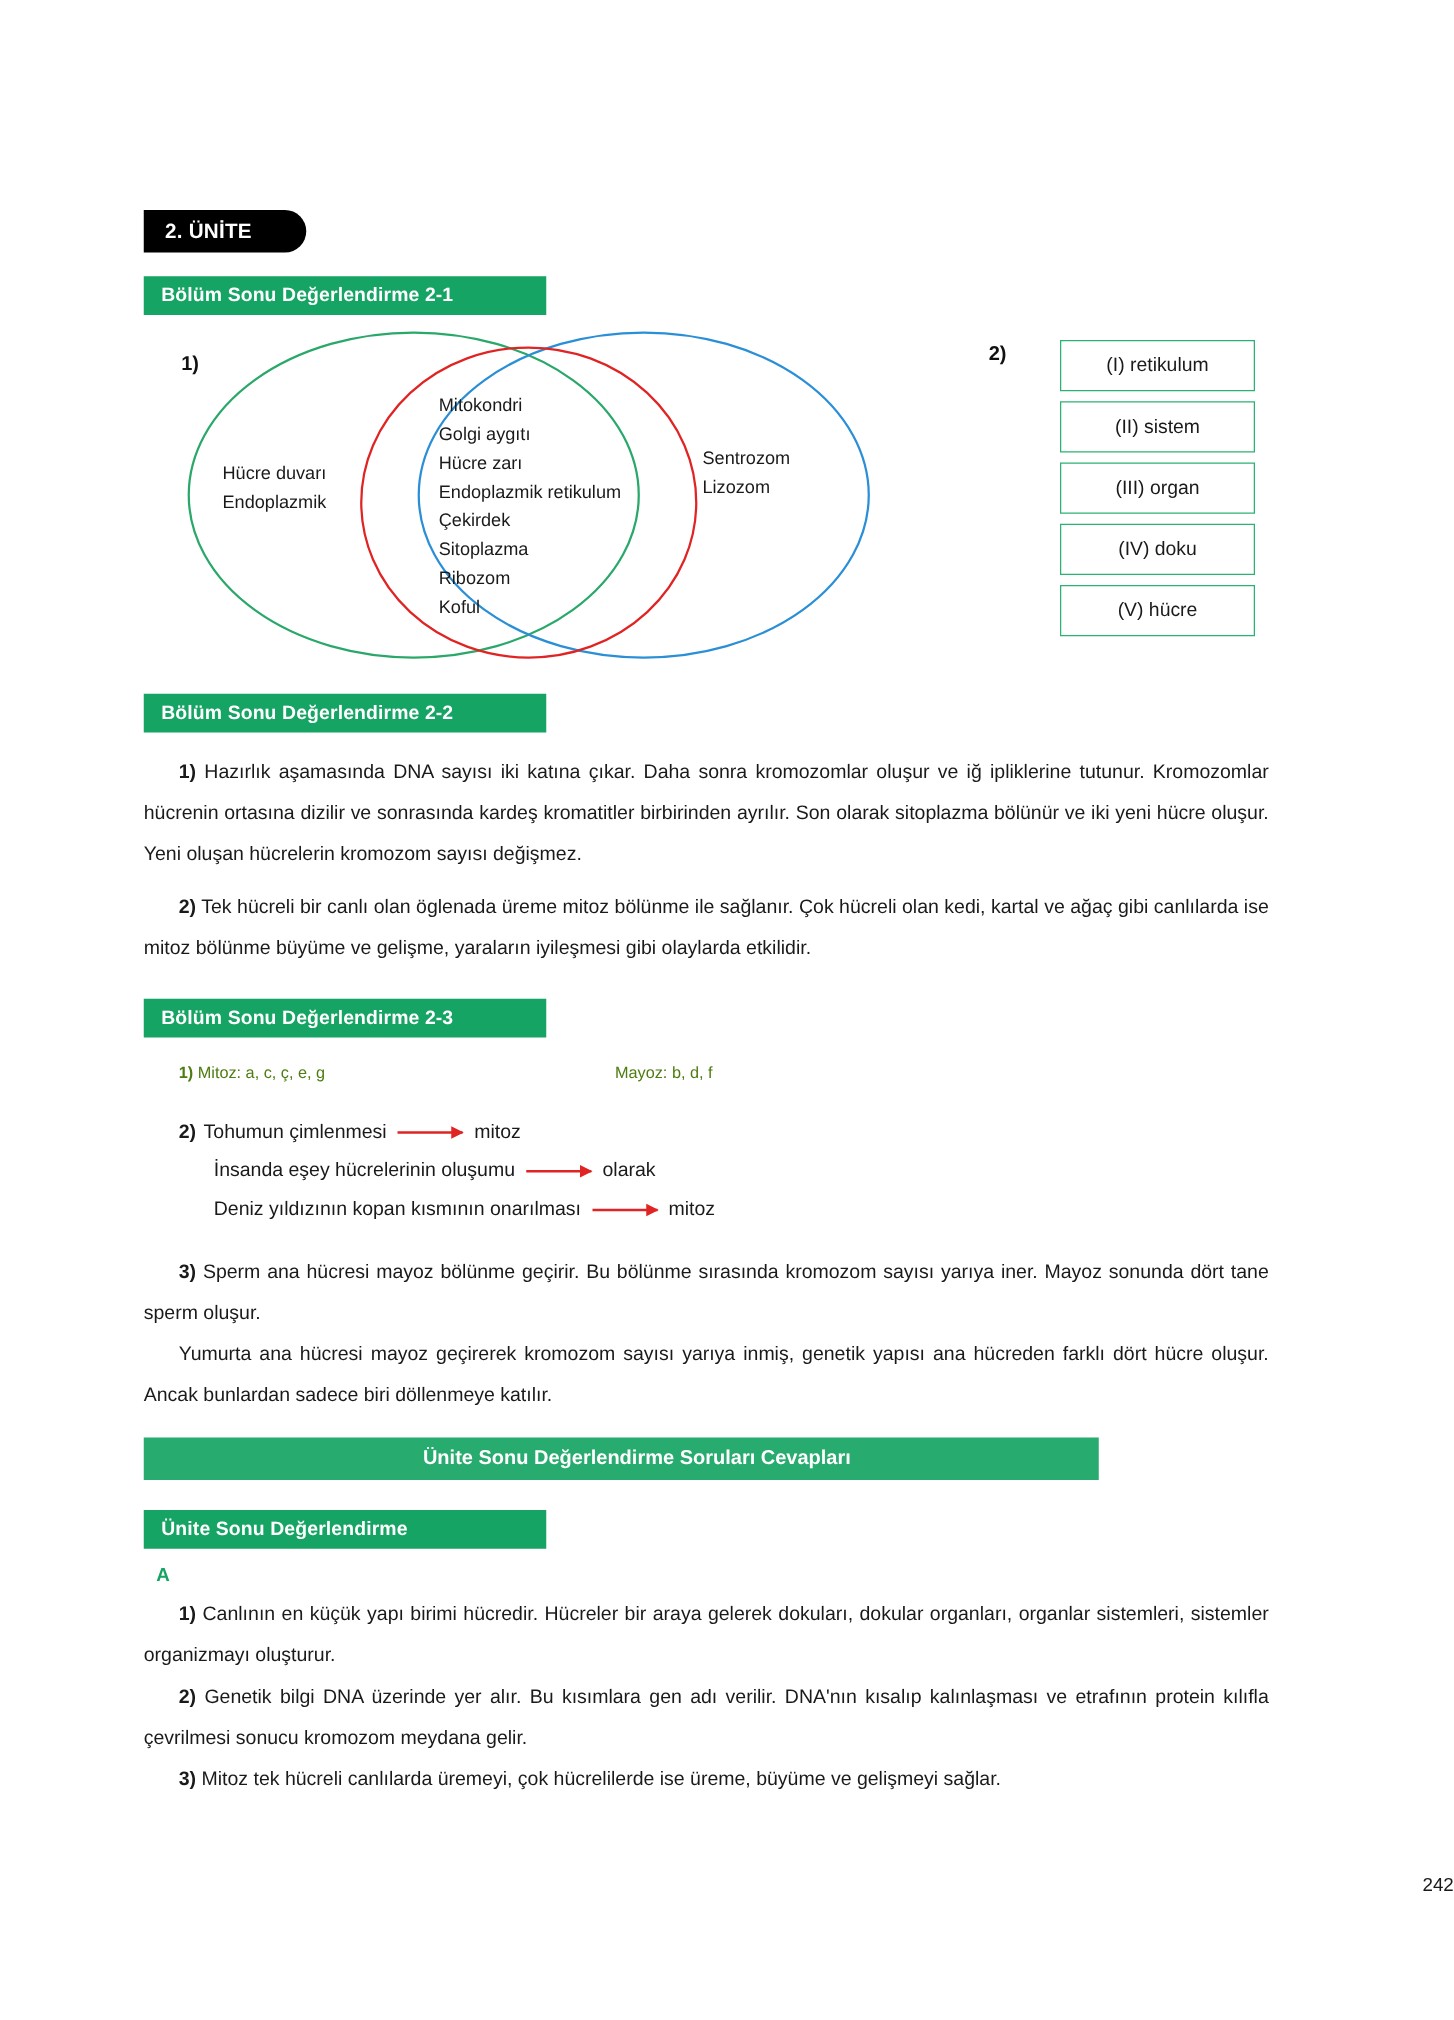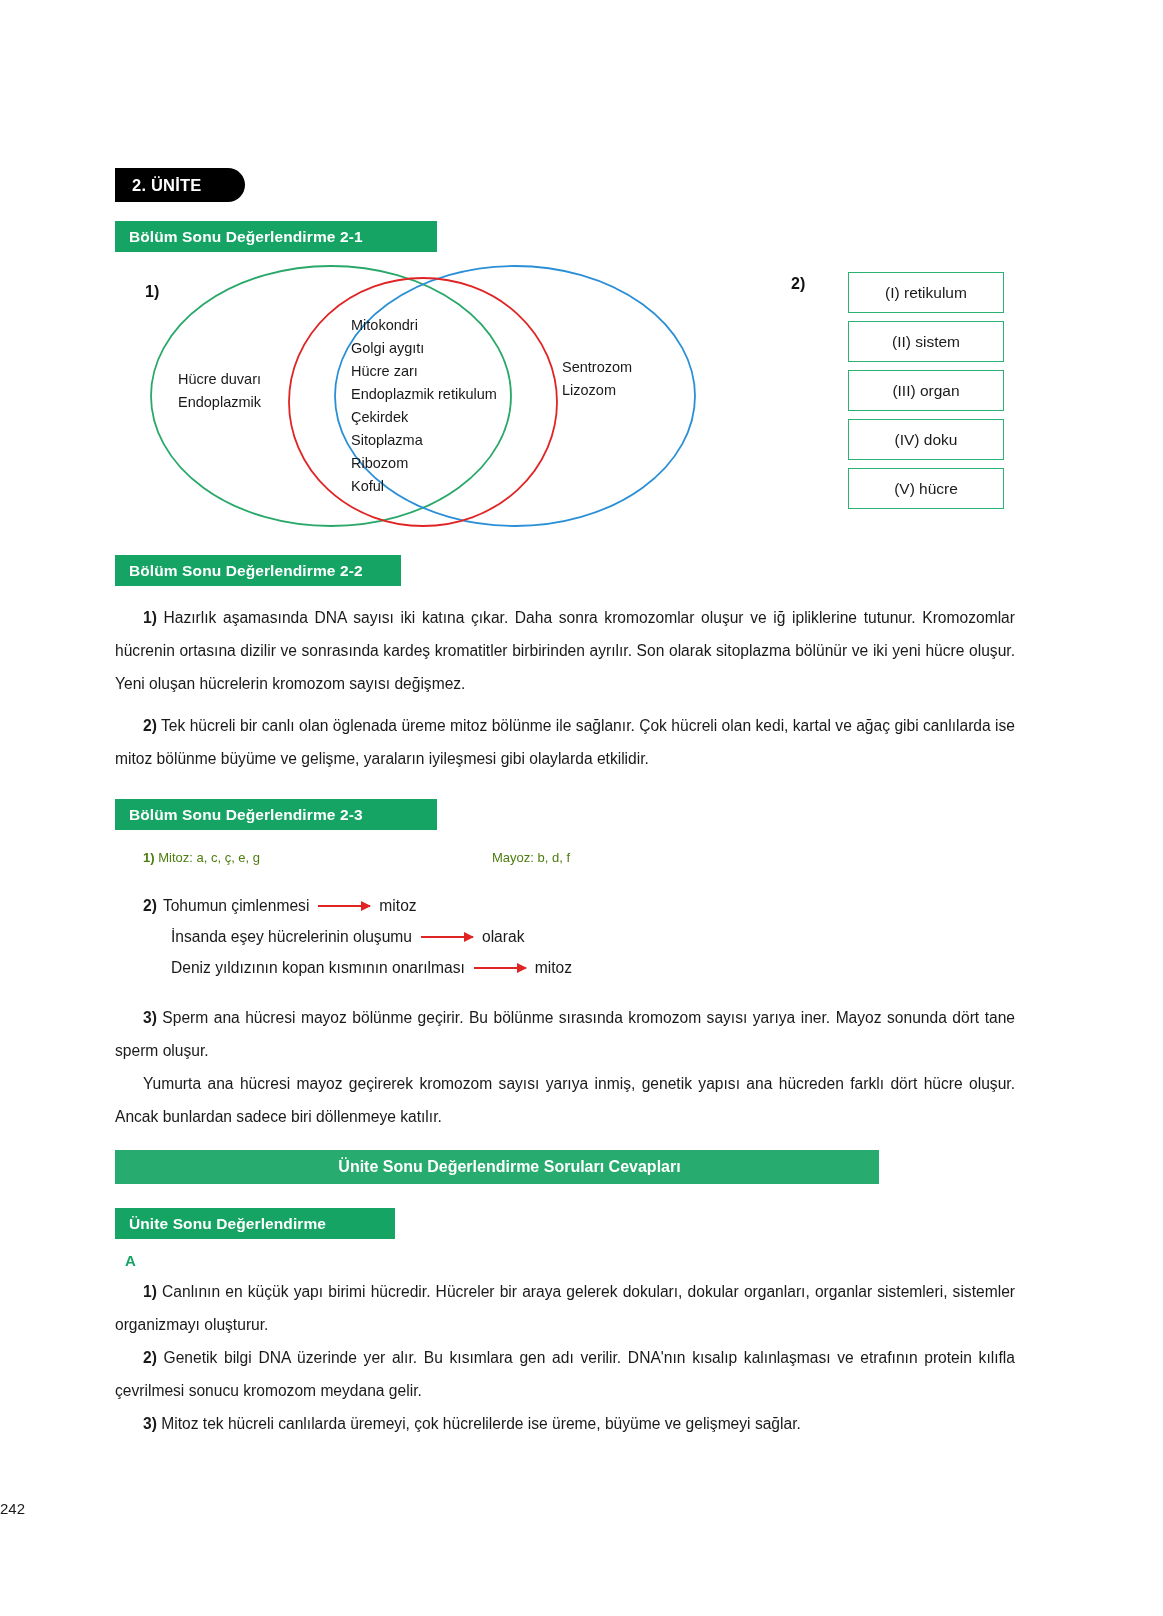--- a/index.html
+++ b/index.html
@@ -50,23 +50,23 @@
     font-size: 15.5px;
     font-weight: bold;
     display: flex;
     align-items: center;
     padding: 0 14px;
     box-sizing: border-box;
     height: 31px;
     letter-spacing: .1px;
   }
   #sec-2-1 { left: 115px; top: 221px; width: 322px; }
-  #sec-2-2 { left: 115px; top: 555px; width: 286px; }
+  #sec-2-2 { left: 115px; top: 555px; width: 322px; }
   #sec-2-3 { left: 115px; top: 799px; width: 322px; }
-  #sec-unite { left: 115px; top: 1208px; width: 280px; }
+  #sec-unite { left: 115px; top: 1208px; width: 322px; }
 
   
   .banner {
     position: absolute;
     left: 115px;
     top: 1150px;
     width: 764px;
     height: 34px;
     background: #27ab6e;
     color: #ffffff;
@@ -179,21 +179,21 @@
     font-size: 15px;
     font-weight: bold;
     color: #15a463;
   }
 
   .page-num {
     position: absolute;
     left: 0;
     top: 1500px;
     width: 1163px;
-    text-align: left;
+    text-align: right;
     font-size: 15px;
     color: #1a1a1a;
   }
 </style>
 </head>
 <body>
 
 <div class="page">
 
   <div class="unit-tab">2. ÜNİTE</div>

